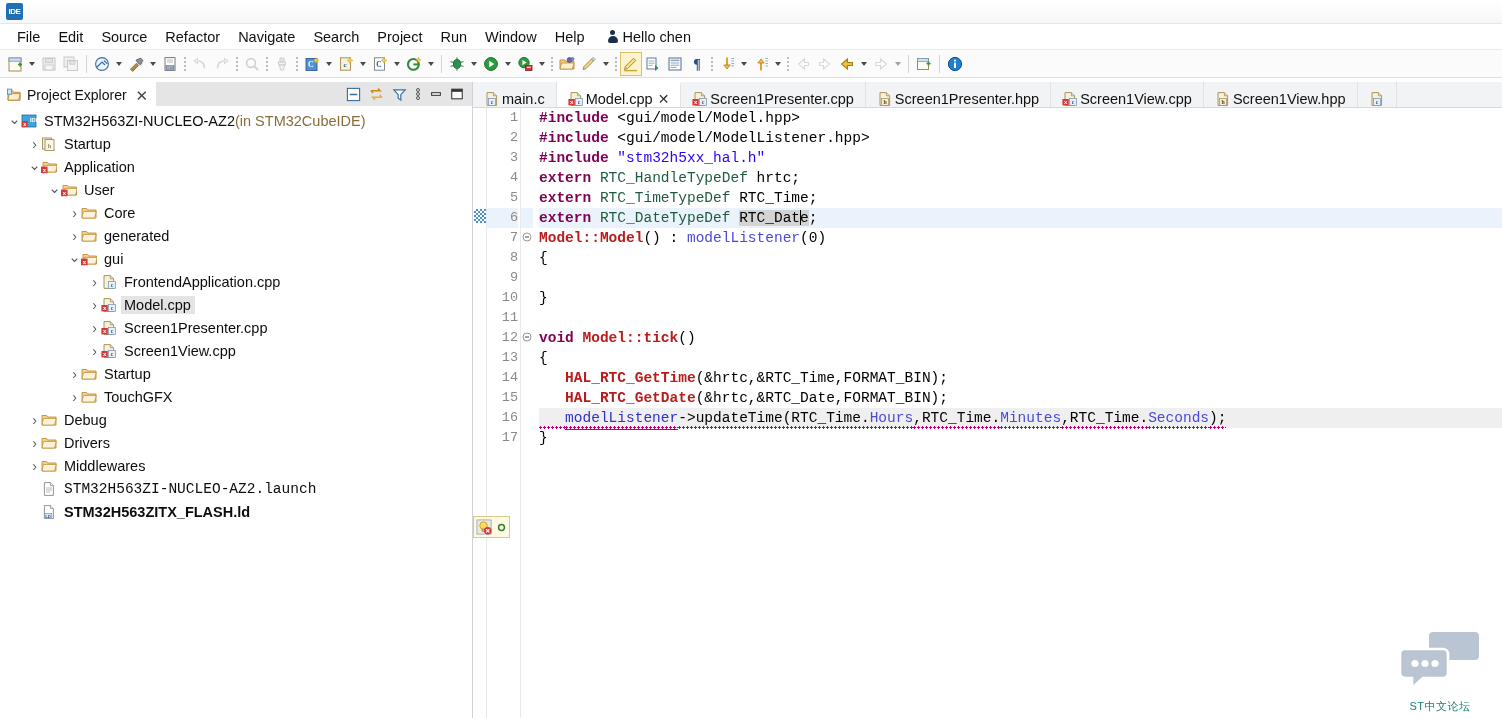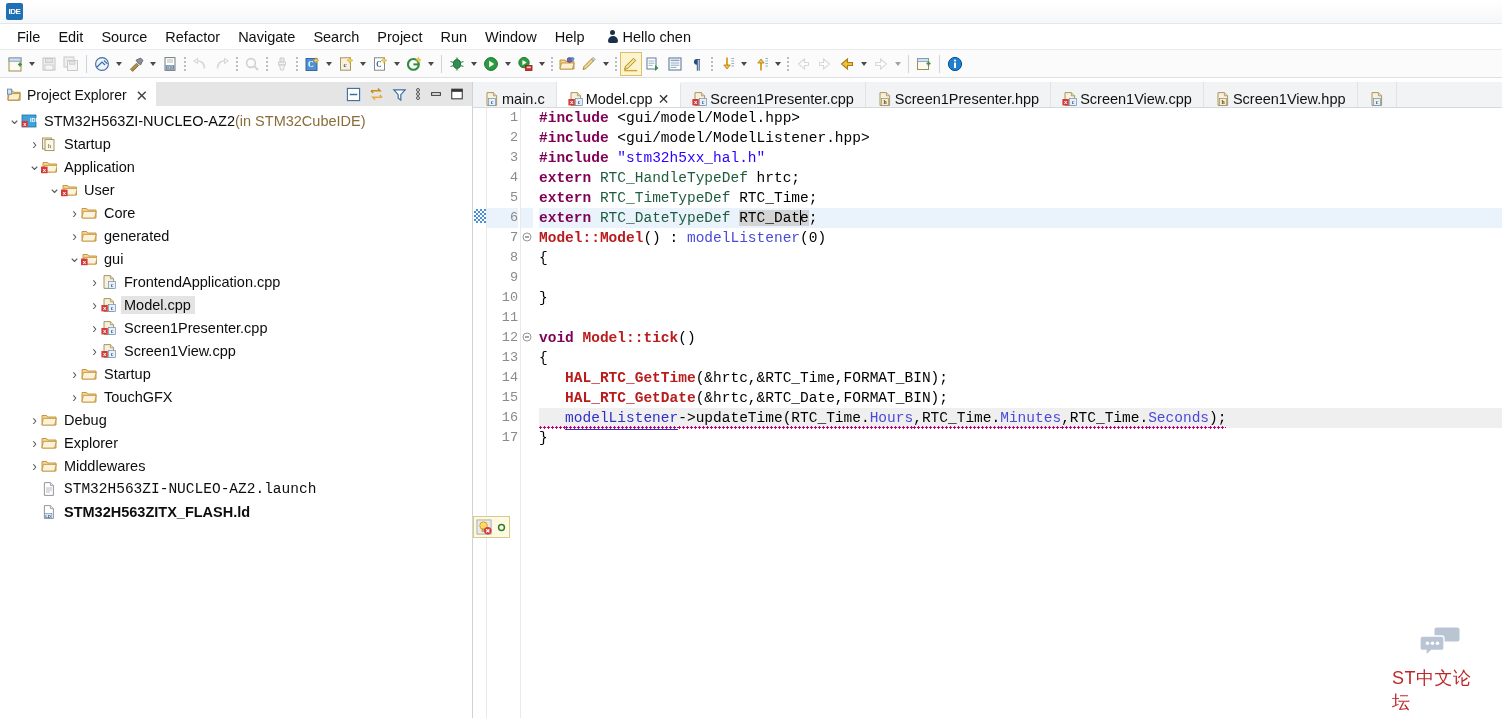--- a/index.html
+++ b/index.html
@@ -183,21 +183,21 @@
     display:flex; align-items:center; gap:3px; padding-left:2px; z-index:15;
   }
 
   
   #watermark {
     position:absolute; right:14px; bottom:4px;
     width:96px; height:88px; opacity:0.95;
     display:flex; flex-direction:column; align-items:center; justify-content:flex-end;
     pointer-events:none;
   }
-  #watermark .wm-text { font-size:18px; color:#b91c1c; margin-top:10px; letter-spacing:0.5px;}
+  #watermark .wm-text { font-size:11px; color:#0f766e; margin-top:10px; letter-spacing:0.5px;}
 </style>
 </head>
 <body>
 
 <div id="title-bar">
   <div class="ide-badge">IDE</div>
 </div>
 
 <div id="menu-bar">
   <div class="menu-item">File</div>
@@ -665,21 +665,21 @@
           <span class="tlabel">Debug</span>
         </div>
         <div class="trow" style="padding-left: 28px;">
           <span class="twist" style="font-size: 14px;">›</span>
           <span class="ticon-slot">
             <svg width="16" height="16" viewBox="0 0 16 16">
               <path d="M1 3.5h4.6l1.1 1.5H15V13H1z" fill="#f7d492" stroke="#c08f34" stroke-width="0.9"></path>
               <path d="M2.4 6.4h12.8l-1.6 6.6H1z" fill="#fdf3dd" stroke="#c08f34" stroke-width="0.8"></path>
             </svg>
           </span>
-          <span class="tlabel">Explorer</span>
+          <span class="tlabel">Drivers</span>
         </div>
         <div class="trow" style="padding-left: 28px;">
           <span class="twist" style="font-size: 14px;">›</span>
           <span class="ticon-slot">
             <svg width="16" height="16" viewBox="0 0 16 16">
               <path d="M1 3.5h4.6l1.1 1.5H15V13H1z" fill="#f7d492" stroke="#c08f34" stroke-width="0.9"></path>
               <path d="M2.4 6.4h12.8l-1.6 6.6H1z" fill="#fdf3dd" stroke="#c08f34" stroke-width="0.8"></path>
             </svg>
           </span>
           <span class="tlabel">Middlewares</span>

